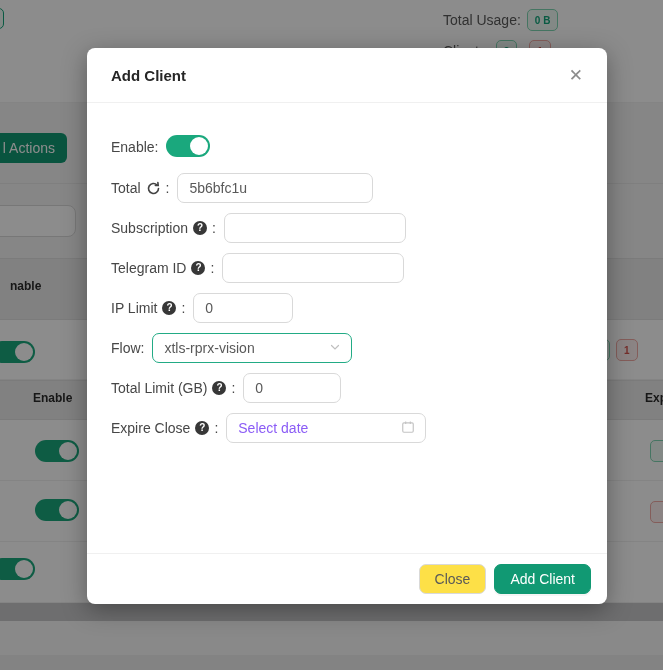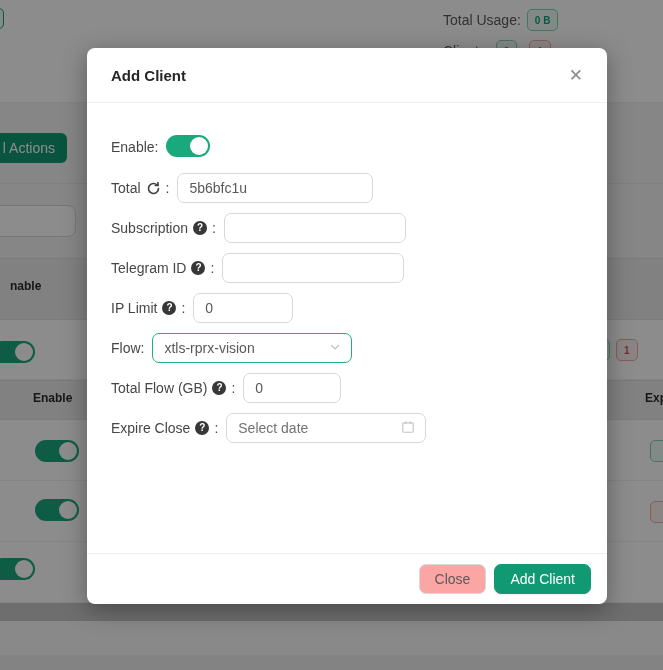--- a/index.html
+++ b/index.html
@@ -50,27 +50,27 @@
   .qmark { width:14px; height:14px; border-radius:50%; background:#373737; color:#fff; font-size:10px; font-weight:700;
            display:inline-flex; align-items:center; justify-content:center; line-height:1; }
   .tin { height:30px; border:1px solid #d9d9d9; border-radius:7px; padding:0 11px; font-size:14px; color:#595959;
          font-family:inherit; outline:none; background:#fff; }
   .tin::placeholder { color:#c3c3c3; }
   .w-email{width:196px} .w-id{width:298px} .w-sub{width:182px} .w-tg{width:182px}
   .w-ip{width:100px} .w-tflow{width:98px}
   .selectbox { width:200px; height:30px; border:1.5px solid #22ab85; border-radius:7px; display:flex; align-items:center;
                justify-content:space-between; padding:0 10px 0 11px; color:#595959; background:#fff; cursor:pointer; }
   .datebox { width:200px; height:30px; border:1px solid #d9d9d9; border-radius:7px; display:flex; align-items:center;
-             justify-content:space-between; padding:0 10px 0 11px; color:#737373; background:#fff; }
+             justify-content:space-between; padding:0 10px 0 11px; color:#8b5cf6; background:#fff; }
   .refresh-icon { display:inline-flex; }
   .modal-footer { flex:0 0 51px; border-top:1px solid #f0f0f0; display:flex; align-items:center;
                   justify-content:flex-end; gap:8px; padding:0 16px; }
   .btn { height:30px; border-radius:7px; font-size:14px; font-family:inherit; cursor:pointer; display:inline-flex;
          align-items:center; justify-content:center; padding:0 15px; }
-  .btn-default { background:#fca5a5; border:1px solid #d9d9d9; color:#595959; }
+  .btn-default { background:#fde047; border:1px solid #d9d9d9; color:#595959; }
   .btn-primary { background:#119973; border:1px solid #119973; color:#fff; box-shadow:0 2px 0 rgba(0,0,0,0.04); }
 </style>
 </head>
 <body>
 
 <div class="bg">
   <div class="abs stats-card"></div>
 
   <div class="abs stat-row" style="left:443px; top:9px;">
     <span>Total Usage:</span>
@@ -198,21 +198,21 @@
         <span>
           <svg width="12" height="12" viewBox="0 0 24 24" fill="none" stroke="#bfbfbf" stroke-width="2.4" stroke-linecap="round">
               <polyline points="5 9 12 16 19 9"></polyline>
             </svg>
         </span>
       </div>
     </div>
 
     <div class="frow">
       <span class="flabel">
-        <span>Total Flow (GB)</span>
+        <span>Total Limit (GB)</span>
         <span class="qmark">?</span>
           <span>:</span>
       </span>
       <input class="tin w-tflow" value="0" style="">
     </div>
 
 
     <div class="frow">
       <span class="flabel">
         <span>Expire Close</span>

